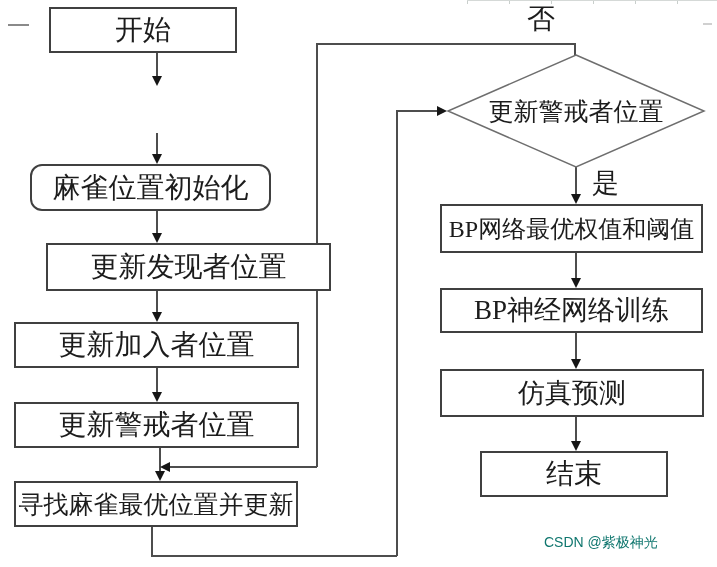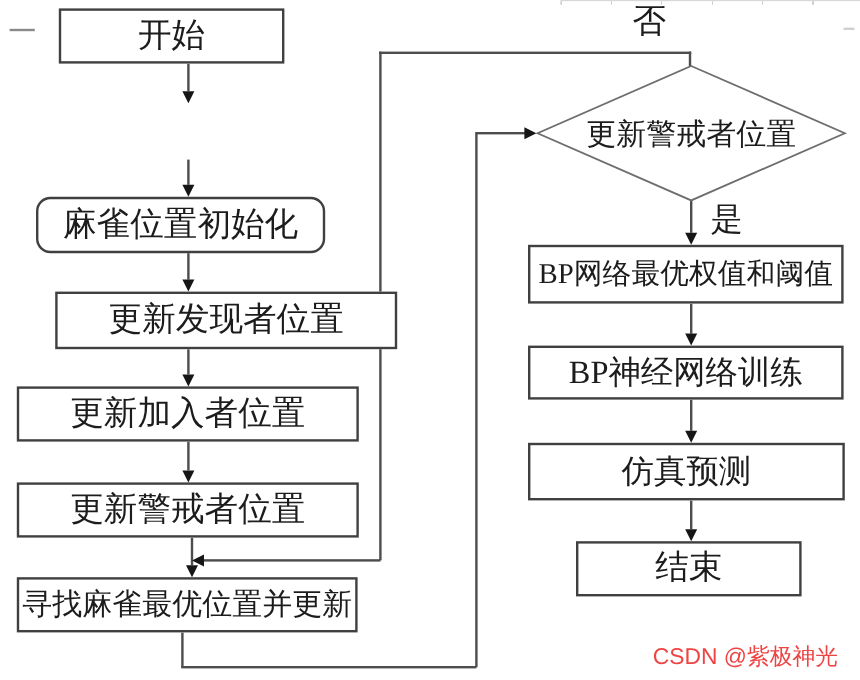--- a/index.html
+++ b/index.html
@@ -20,21 +20,21 @@
   .ah-left{border-top:5px solid transparent;border-bottom:5px solid transparent;border-right:10px solid #161616;}
   .ah-right{border-top:5px solid transparent;border-bottom:5px solid transparent;border-left:10px solid #161616;}
   .edge-label{position:absolute;font-size:28px;line-height:1;z-index:5;}
   .diamond-svg{position:absolute;z-index:2;}
   .diamond-label{
     position:absolute;display:flex;align-items:center;justify-content:center;
     font-size:25px;white-space:nowrap;z-index:3;
   }
   .watermark{
     position:absolute;font-family:"Liberation Sans","DejaVu Sans",sans-serif;
-    font-size:19px;color:#ef4444;white-space:nowrap;z-index:5;
+    font-size:14px;color:#0f766e;white-space:nowrap;z-index:5;
   }
   .tick-artifact{
     position:absolute;border-top:1px solid #d5d9d7;
     background:repeating-linear-gradient(90deg,#c9cfcc 0 1px,transparent 1px 42px);
     z-index:0;
   }
   .dash{position:absolute;z-index:0;}
 </style>
 </head>
 <body>

